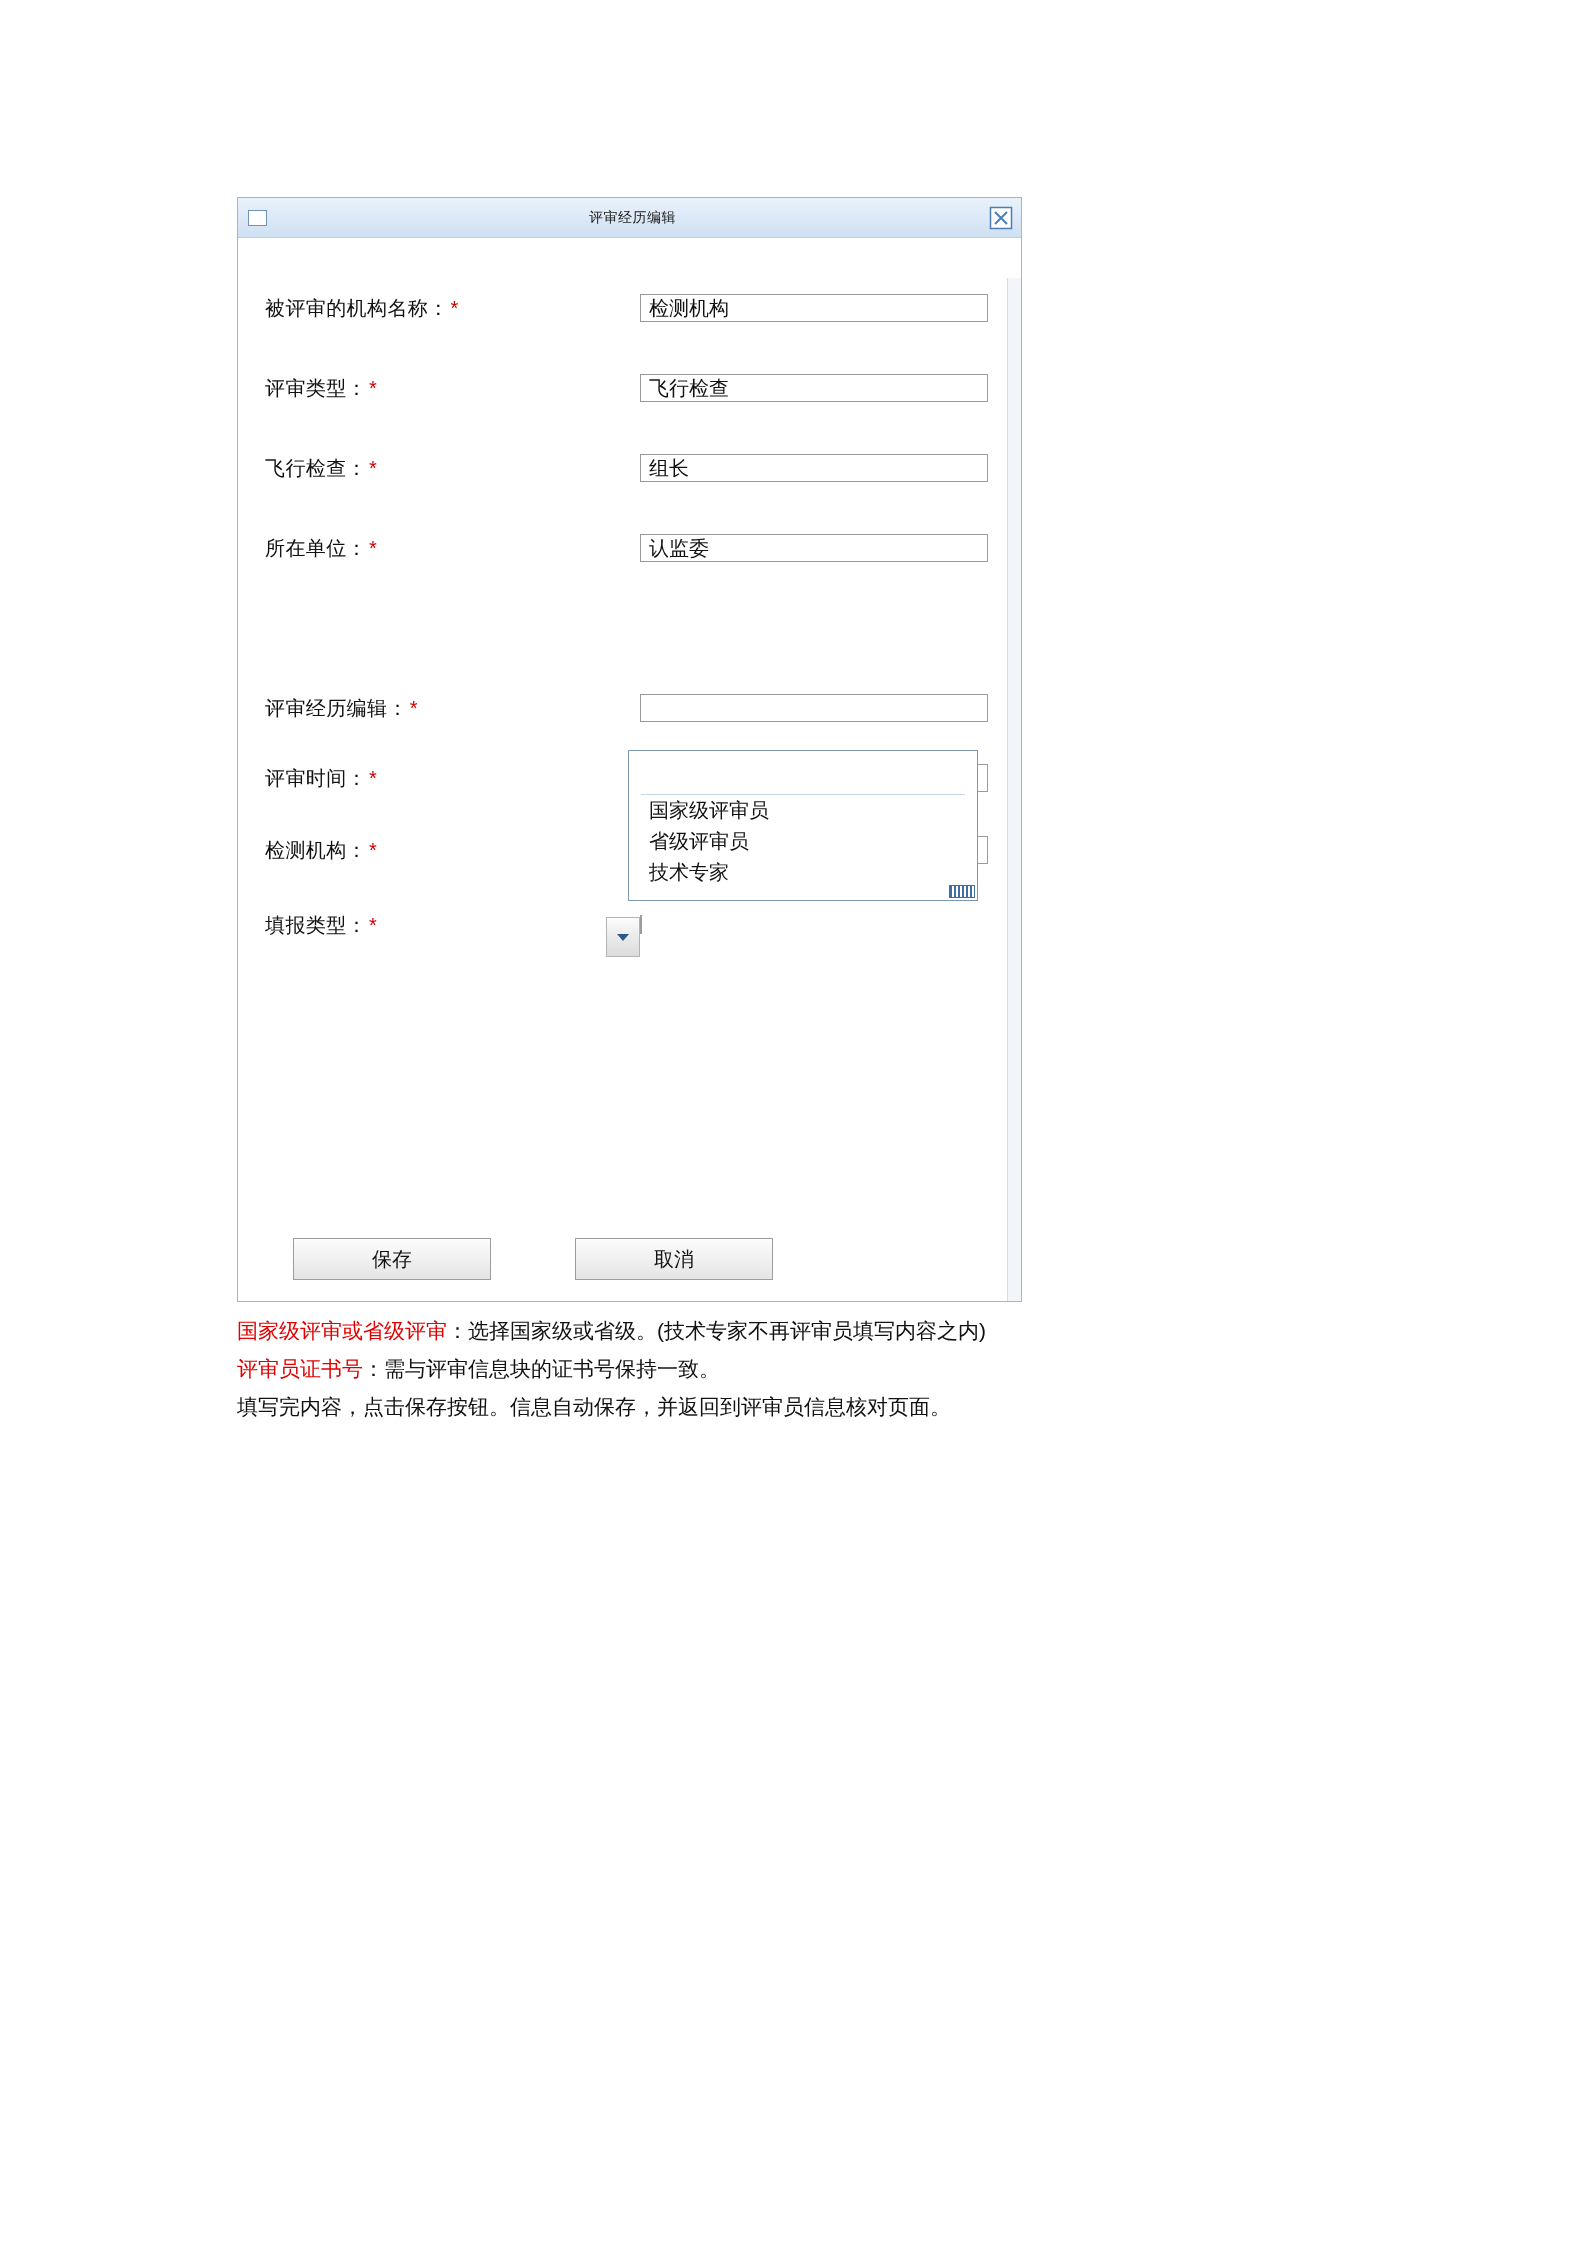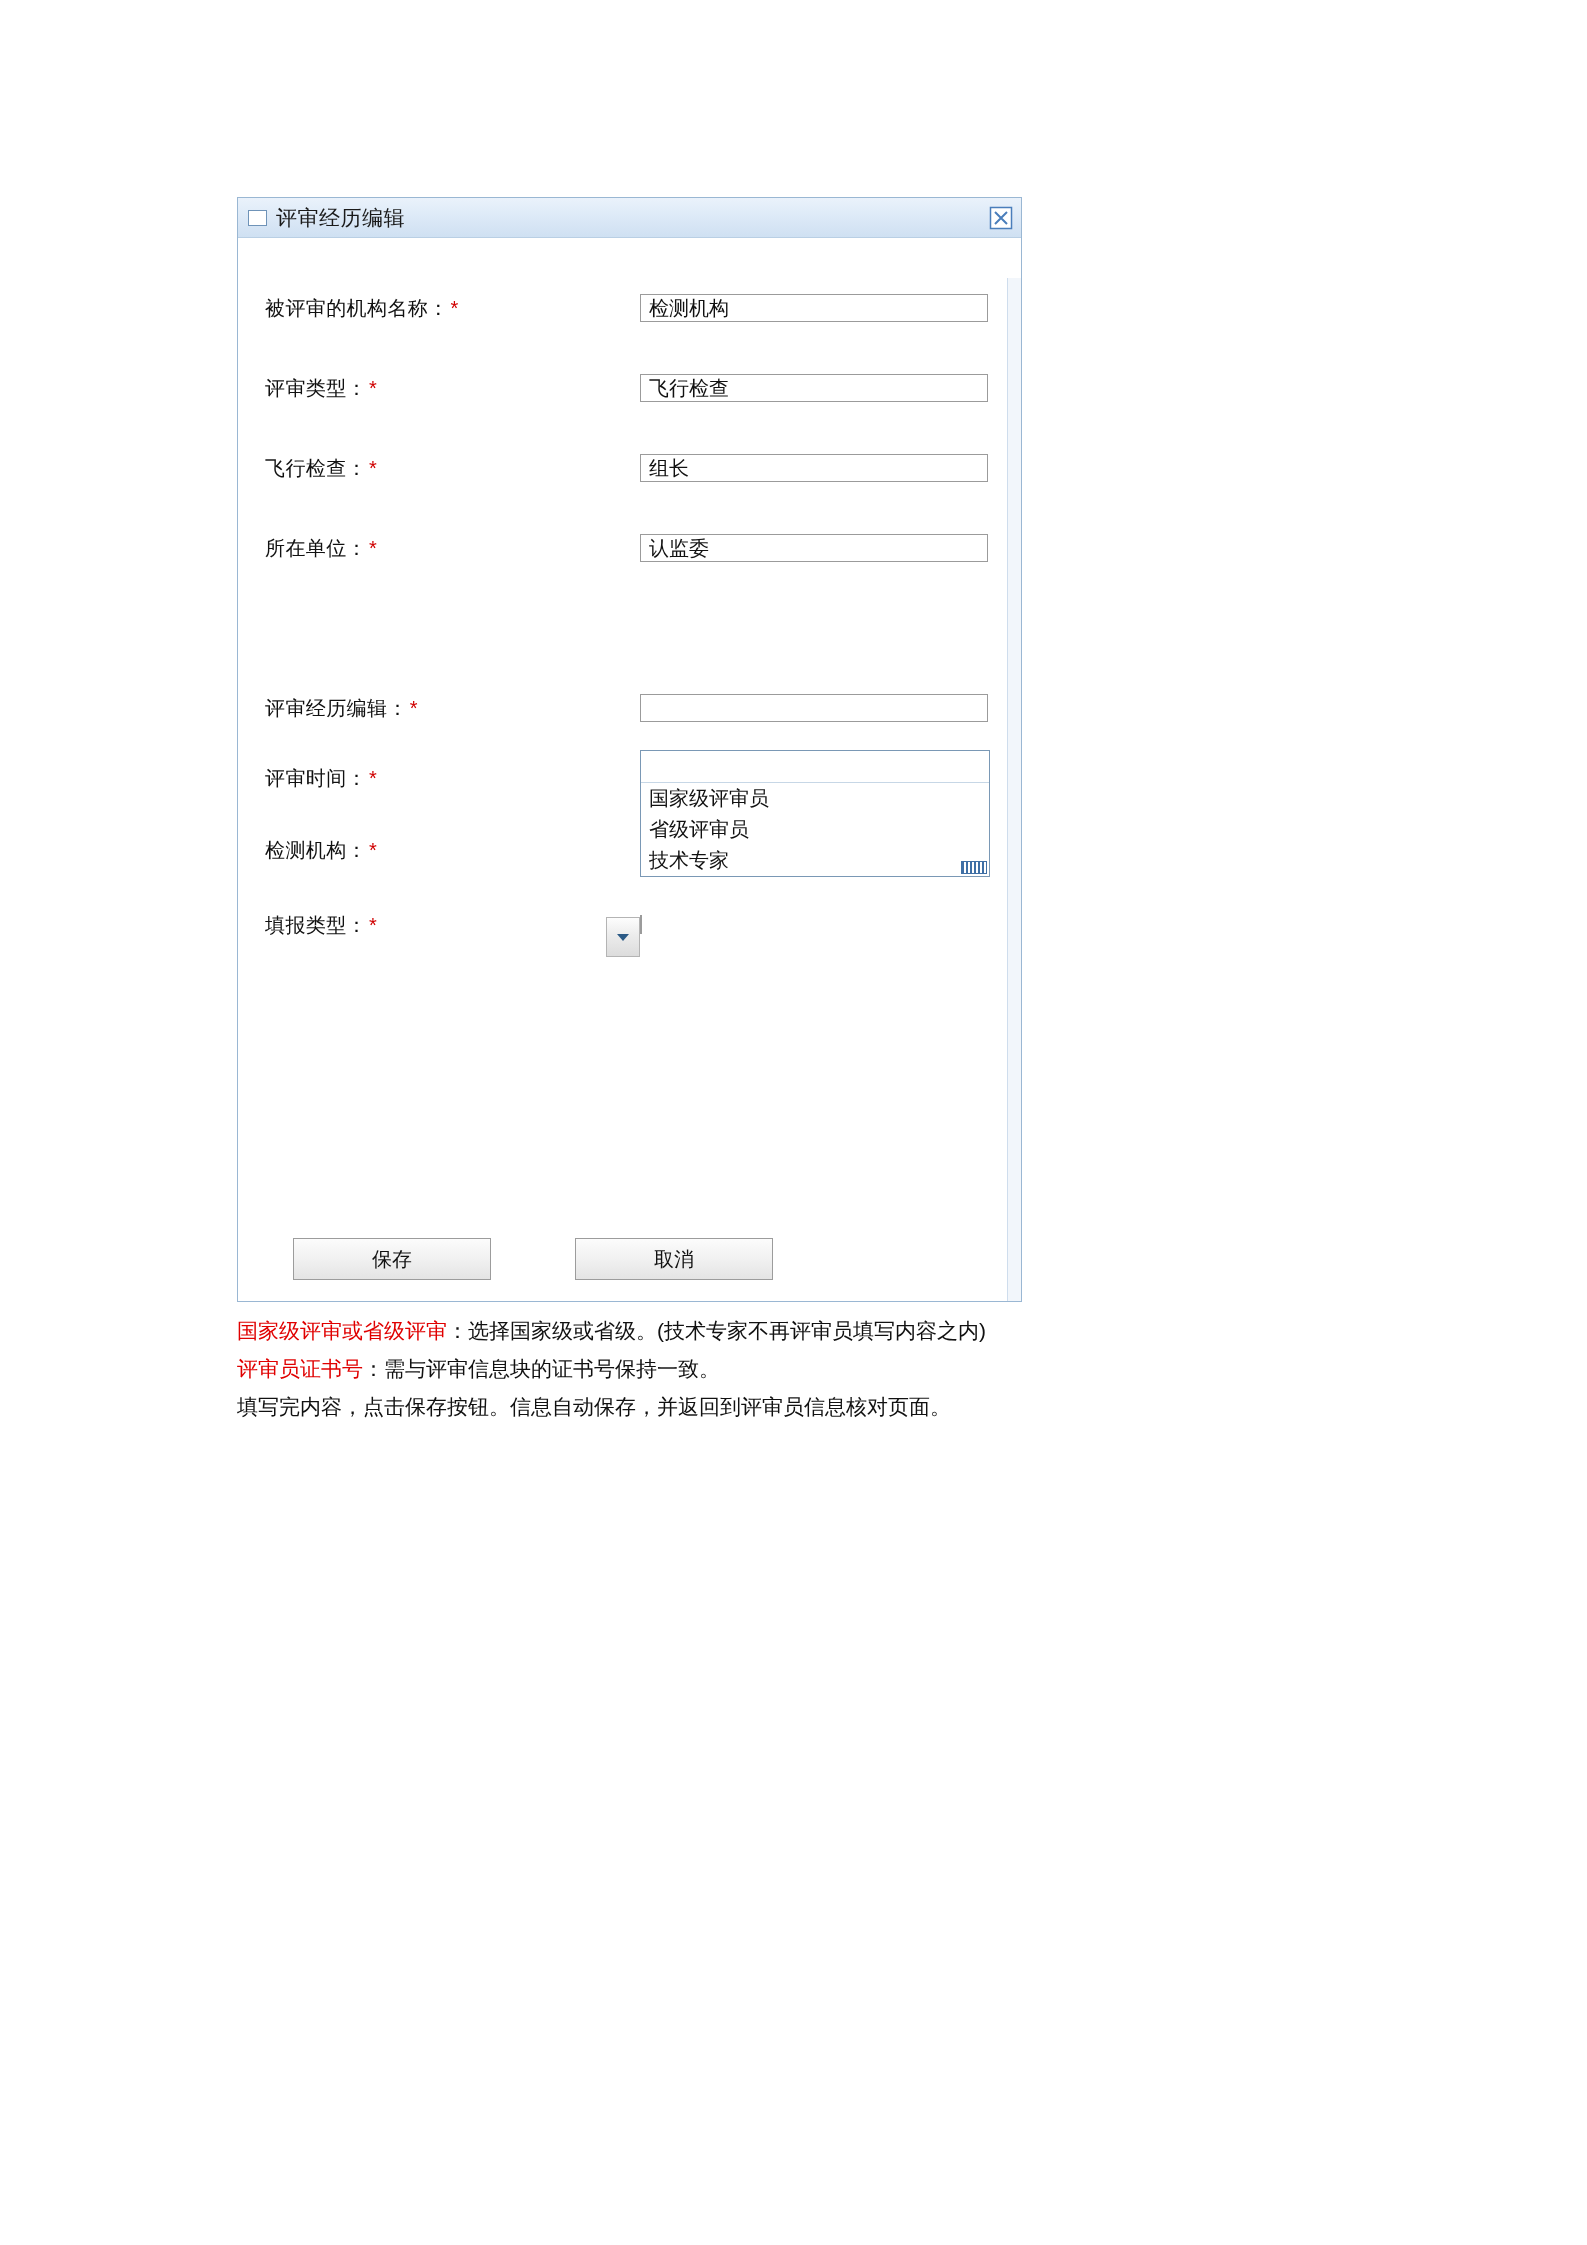--- a/index.html
+++ b/index.html
@@ -37,25 +37,26 @@
   }
   .title-sq {
     width: 17px;
     height: 14px;
     border: 1px solid #6f93b8;
     background: #ffffff;
     margin-right: 9px;
     flex: 0 0 auto;
   }
   .dialog-title {
-    font-size: 21px;
+    font-size: 14px;
     color: #1a1a1a;
     letter-spacing: 0.5px;
     flex: 1 1 auto;
     white-space: nowrap;
+    text-align: center;
   }
   .close-btn {
     width: 24px;
     height: 24px;
     flex: 0 0 auto;
     position: relative;
     cursor: pointer;
   }
   .close-btn svg { display: block; }
 
@@ -141,28 +142,28 @@
     content: "";
     width: 0; height: 0;
     border-left: 6px solid transparent;
     border-right: 6px solid transparent;
     border-top: 7px solid #2b5a86;
   }
 
   
   .dropdown-list {
     position: absolute;
-    left: 402px;
+    left: 390px;
     top: 512px;
     width: 350px;
     background: #ffffff;
     border: 1px solid #7a98b5;
     box-sizing: border-box;
     z-index: 40;
-    padding: 0;
+    padding: 12px;
   }
   .dd-item {
     height: 31px;
     line-height: 31px;
     font-size: 20px;
     color: #111111;
     padding-left: 8px;
     white-space: nowrap;
     cursor: pointer;
   }

